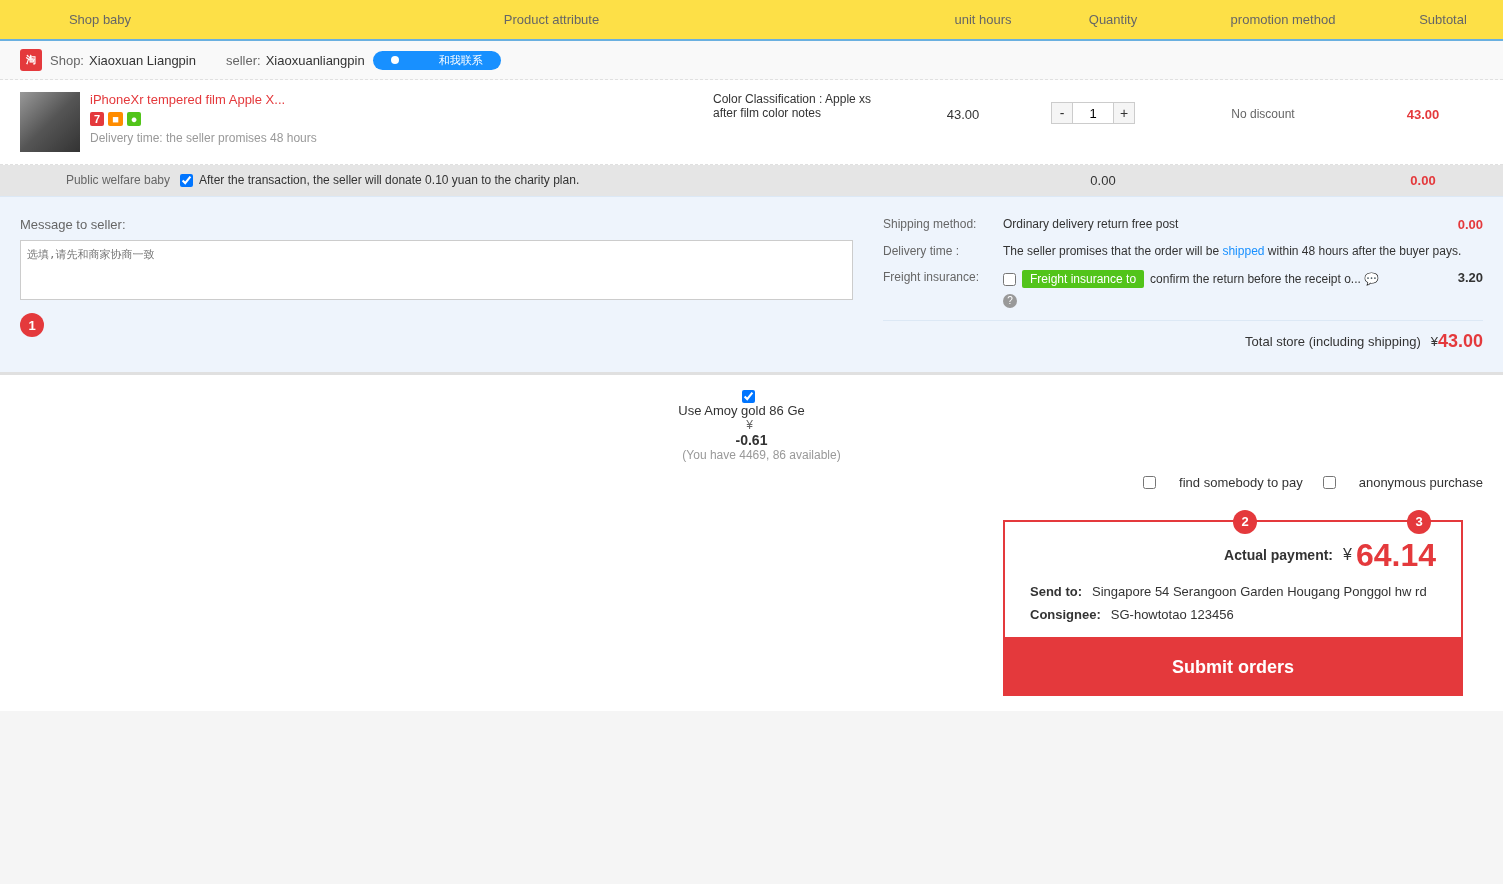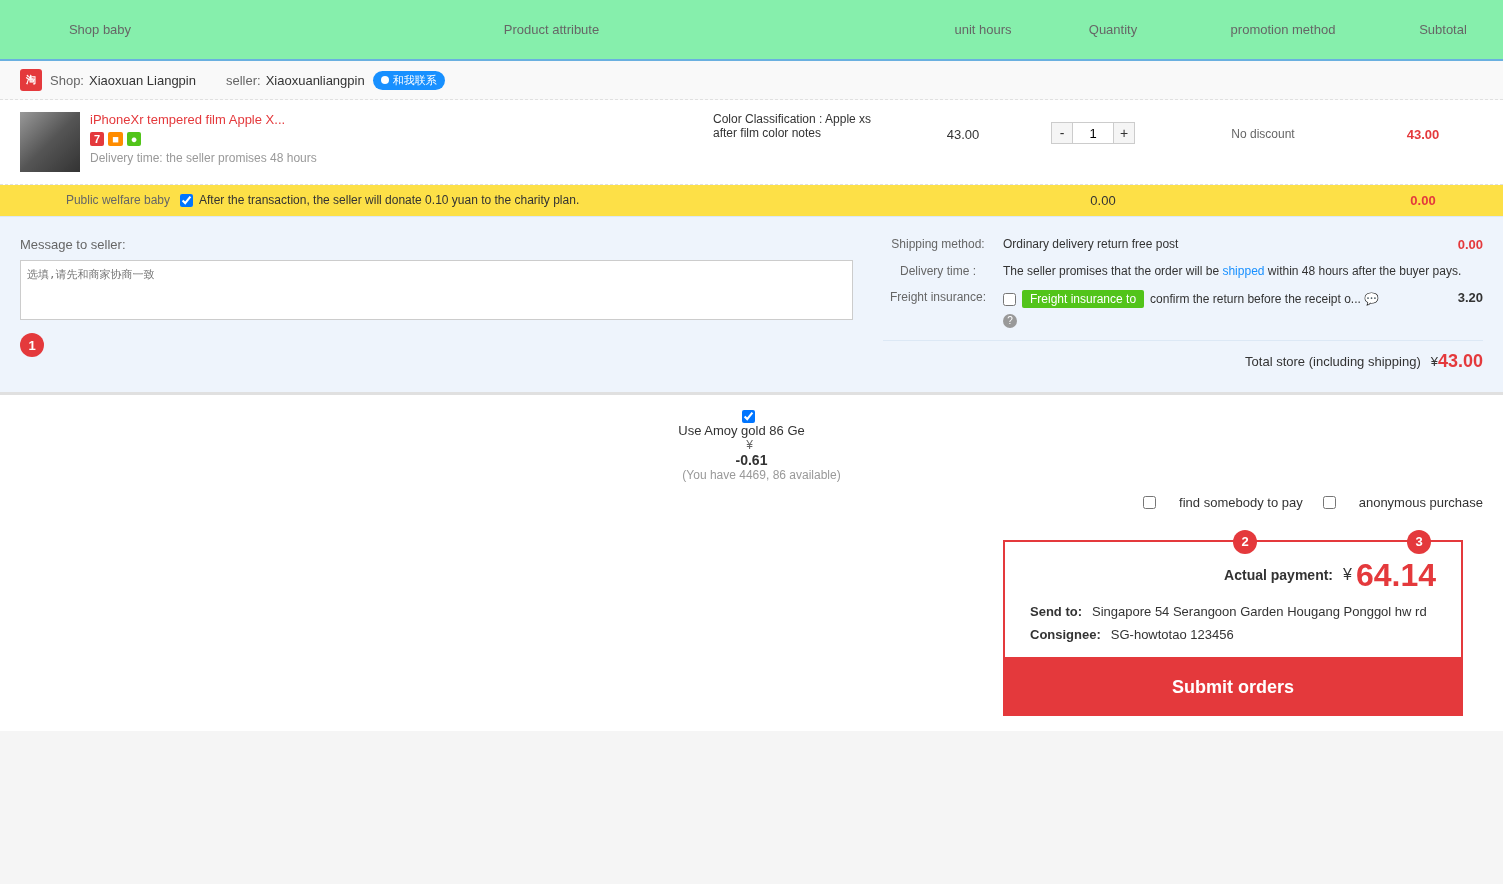--- a/index.html
+++ b/index.html
@@ -4,22 +4,22 @@
   <style>
     * { box-sizing: border-box; margin: 0; padding: 0; }
     body { font-family: Arial, sans-serif; font-size: 13px; color: #333; background: #f5f5f5; }
 
     .page-wrapper { background: #fff; max-width: 1503px; margin: 0 auto; }
 
     
     .header-row {
       display: flex;
       border-bottom: 2px solid #6ab0e0;
-      padding: 22px 0;
-      background: #86efac;
+      padding: 12px 0;
+      background: #fde047;
     }
     .header-cell {
       color: #666;
       font-size: 13px;
       text-align: center;
     }
     .col-shop { width: 180px; flex-shrink: 0; padding-left: 20px; }
     .col-product { flex: 1; text-align: center; }
     .col-unit-price { width: 120px; text-align: center; }
     .col-quantity { width: 140px; text-align: center; }
@@ -45,22 +45,23 @@
       margin-right: 8px;
     }
     .shop-name { font-size: 13px; color: #333; margin-right: 30px; }
     .seller-label { color: #666; margin-right: 5px; }
     .seller-name { color: #333; margin-right: 8px; }
     .contact-badge {
       display: inline-flex; align-items: center;
       background: #1890ff;
       color: #fff;
       border-radius: 10px;
-      padding: 2px 8px;
+      padding: 2px 18px;
       font-size: 11px;
+      gap: 36px;
     }
     .contact-badge .dot { width: 8px; height: 8px; background: #fff; border-radius: 50%; margin-right: 4px; }
 
     
     .product-row {
       display: flex;
       align-items: flex-start;
       padding: 12px 20px;
       border-bottom: 1px dashed #e0e0e0;
       background: #fff;
@@ -112,21 +113,21 @@
       text-align: center; font-size: 13px;
     }
     .col-promo { width: 200px; flex-shrink: 0; text-align: center; color: #666; padding-top: 15px; font-size: 12px; }
     .col-sub { width: 120px; flex-shrink: 0; text-align: center; color: #e4393c; font-weight: bold; padding-top: 15px; }
 
     
     .welfare-row {
       display: flex;
       align-items: flex-start;
       padding: 8px 20px 8px 60px;
-      background: #fde047;
+      background: #e5e5e5;
     }
     .welfare-label { color: #666; font-size: 12px; width: 120px; flex-shrink: 0; text-align: right; padding-right: 10px; }
     .welfare-content { flex: 1; display: flex; align-items: flex-start; font-size: 12px; color: #333; }
     .welfare-checkbox { margin-right: 6px; margin-top: 1px; }
     .welfare-text { flex: 1; }
     .welfare-price { width: 120px; text-align: center; color: #333; }
     .welfare-sub { width: 120px; text-align: center; color: #e4393c; font-weight: bold; }
 
     
     .bottom-section {
@@ -153,21 +154,21 @@
       background: #e4393c;
       color: #fff;
       border-radius: 50%;
       font-size: 13px;
       font-weight: bold;
       margin-top: 10px;
     }
 
     .shipping-area { width: 600px; flex-shrink: 0; }
     .shipping-row { display: flex; margin-bottom: 12px; align-items: flex-start; }
-    .shipping-label { width: 120px; text-align: center; color: #666; font-size: 12px; flex-shrink: 0; padding-right: 10px; }
+    .shipping-label { width: 120px; text-align: left; color: #666; font-size: 12px; flex-shrink: 0; padding-right: 10px; }
     .shipping-value { flex: 1; font-size: 12px; color: #333; }
     .shipping-link { color: #1890ff; }
     .shipping-price { color: #e4393c; font-weight: bold; margin-left: auto; font-size: 13px; }
 
     .freight-row { display: flex; align-items: center; }
     .freight-checkbox { margin-right: 6px; }
     .freight-btn {
       background: #52c41a;
       color: #fff;
       border: none;

